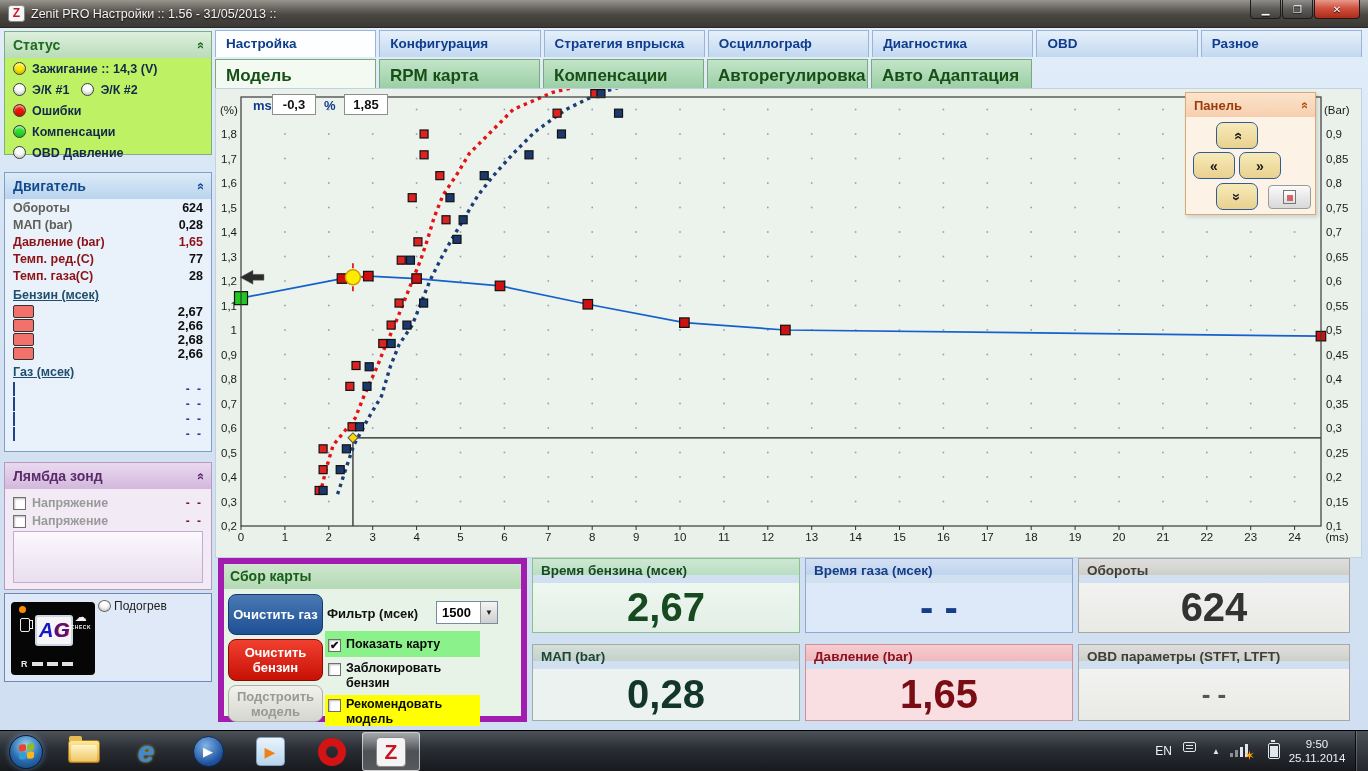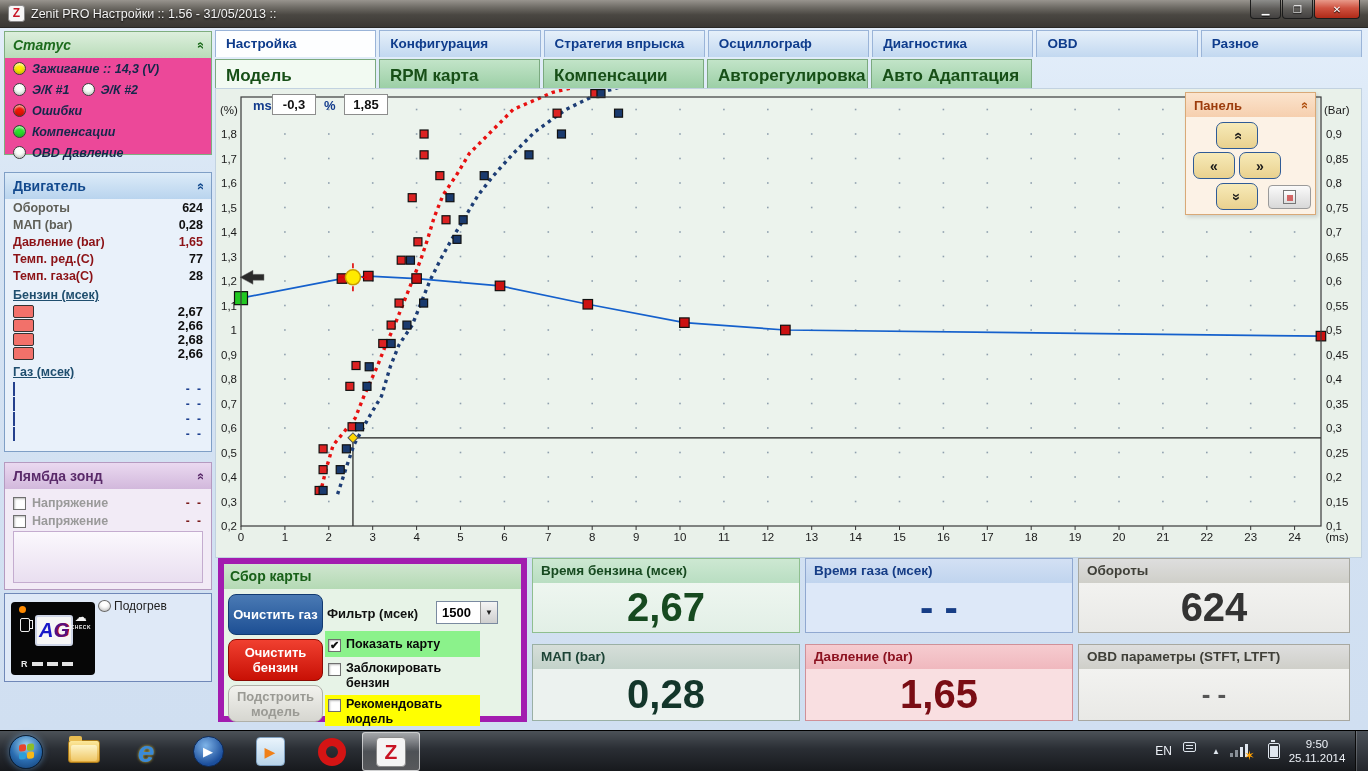--- a/index.html
+++ b/index.html
@@ -23,21 +23,21 @@
   #app { position:absolute; left:0; top:28px; width:1368px; height:702px;
     background:linear-gradient(#e3eefa,#d5e3f3 30%,#d0dff1); }
 
   
   .sp { position:absolute; left:4px; width:208px; border:1px solid; background:#fff; }
   .sp-head { height:26px; display:flex; align-items:center; padding:0 8px; font-weight:bold; font-size:14px; }
   .chev { margin-left:auto; display:inline-block; transform:rotate(-90deg); font-size:13px; font-weight:bold; }
   .srow { display:flex; align-items:center; padding:0 8px; font-size:12.5px; font-weight:bold; color:#14284b; }
   .led { width:13px; height:13px; border-radius:50%; border:1.5px solid #3a3a3a; margin-right:6px; flex:0 0 13px;
     box-shadow:inset 0 -2px 3px rgba(0,0,0,.2), inset 0 2px 2px rgba(255,255,255,.6); }
-  #status-panel { top:31px; height:124px; border-color:#7fae7f; background:#ec4899;font-style:italic; }
+  #status-panel { top:31px; height:124px; border-color:#7fae7f; background:#bef264; }
   #status-panel .sp-head { background:linear-gradient(#ddefdd,#b9dcb9); color:#1d6b1d; }
   #engine-panel { top:172px; height:280px; border-color:#7f9fc6; background:#e9f1fa; }
   #engine-panel .sp-head { background:linear-gradient(#dcebf8,#b9d4ee); color:#134a8e; }
   .erow { position:absolute; left:8px; right:8px; height:17px; display:flex; font-size:12.5px; font-weight:bold; }
   .erow .val { margin-left:auto; }
   .t-gray { color:#5f5f57; } .t-red { color:#8c1216; } .v-dark { color:#101010; } .v-red { color:#8c1216; }
   .fuel-hdr { position:absolute; left:8px; font-size:12.5px; font-weight:bold; color:#1f4e6e; text-decoration:underline; }
   .pet-row { position:absolute; left:8px; right:8px; height:14px; display:flex; align-items:center; }
   .pet-sq { width:21px; height:13px; background:#f2716a; border:1px solid #333; border-radius:2px; }
   .pet-val { margin-left:auto; font-size:13px; font-weight:bold; color:#0d0d0d; }
@@ -120,21 +120,21 @@
     font-size:8px; text-align:center; line-height:21px; color:#222; }
   .cbrow { position:absolute; left:101px; width:155px; display:flex; align-items:flex-start; padding:2px 3px; }
   .cbrow .cbx { margin-top:2px; }
   .cbrow .lab { margin-left:5px; font-size:12.5px; font-weight:bold; color:#0a0a0a; line-height:15px; }
   #cb1 { top:67px; height:26px; background:#8bf28b; align-items:center; }
   #cb2 { top:95px; height:36px; }
   #cb3 { top:131px; height:31px; background:#ffff00; }
 
   
   .info { position:absolute; border:1px solid; }
-  .info .ih { height:24px; font-weight:bold; font-size:13.5px; padding:4px 8px 0; }
+  .info .ih { height:16px; font-weight:bold; font-size:13.5px; padding:4px 8px 0; }
   .info .iv { position:absolute; left:0; right:0; top:24px; bottom:0; display:flex; align-items:center;
     justify-content:center; font-weight:bold; font-size:40px; }
   .th-green { border-color:#8fbf8f; } .th-green .ih { background:linear-gradient(#cde8d2,#b9dec2); color:#174a20; }
   .th-green .iv { background:linear-gradient(#eef6f0,#e2efe6); color:#174a20; }
   .th-green2 { border-color:#9ab0a4; } .th-green2 .ih { background:linear-gradient(#d6ded9,#c3d2ca); color:#1d4436; }
   .th-green2 .iv { background:#ecf2ef; color:#13362a; }
   .th-blue { border-color:#90a8d0; } .th-blue .ih { background:linear-gradient(#d3e0f4,#c0d4ee); color:#163d86; }
   .th-blue .iv { background:#dde8f8; color:#163d86; }
   .th-red { border-color:#d09098; } .th-red .ih { background:linear-gradient(#f6ccd0,#f0b8be); color:#8c1220; }
   .th-red .iv { background:#f9dfe1; color:#7a0d14; }

